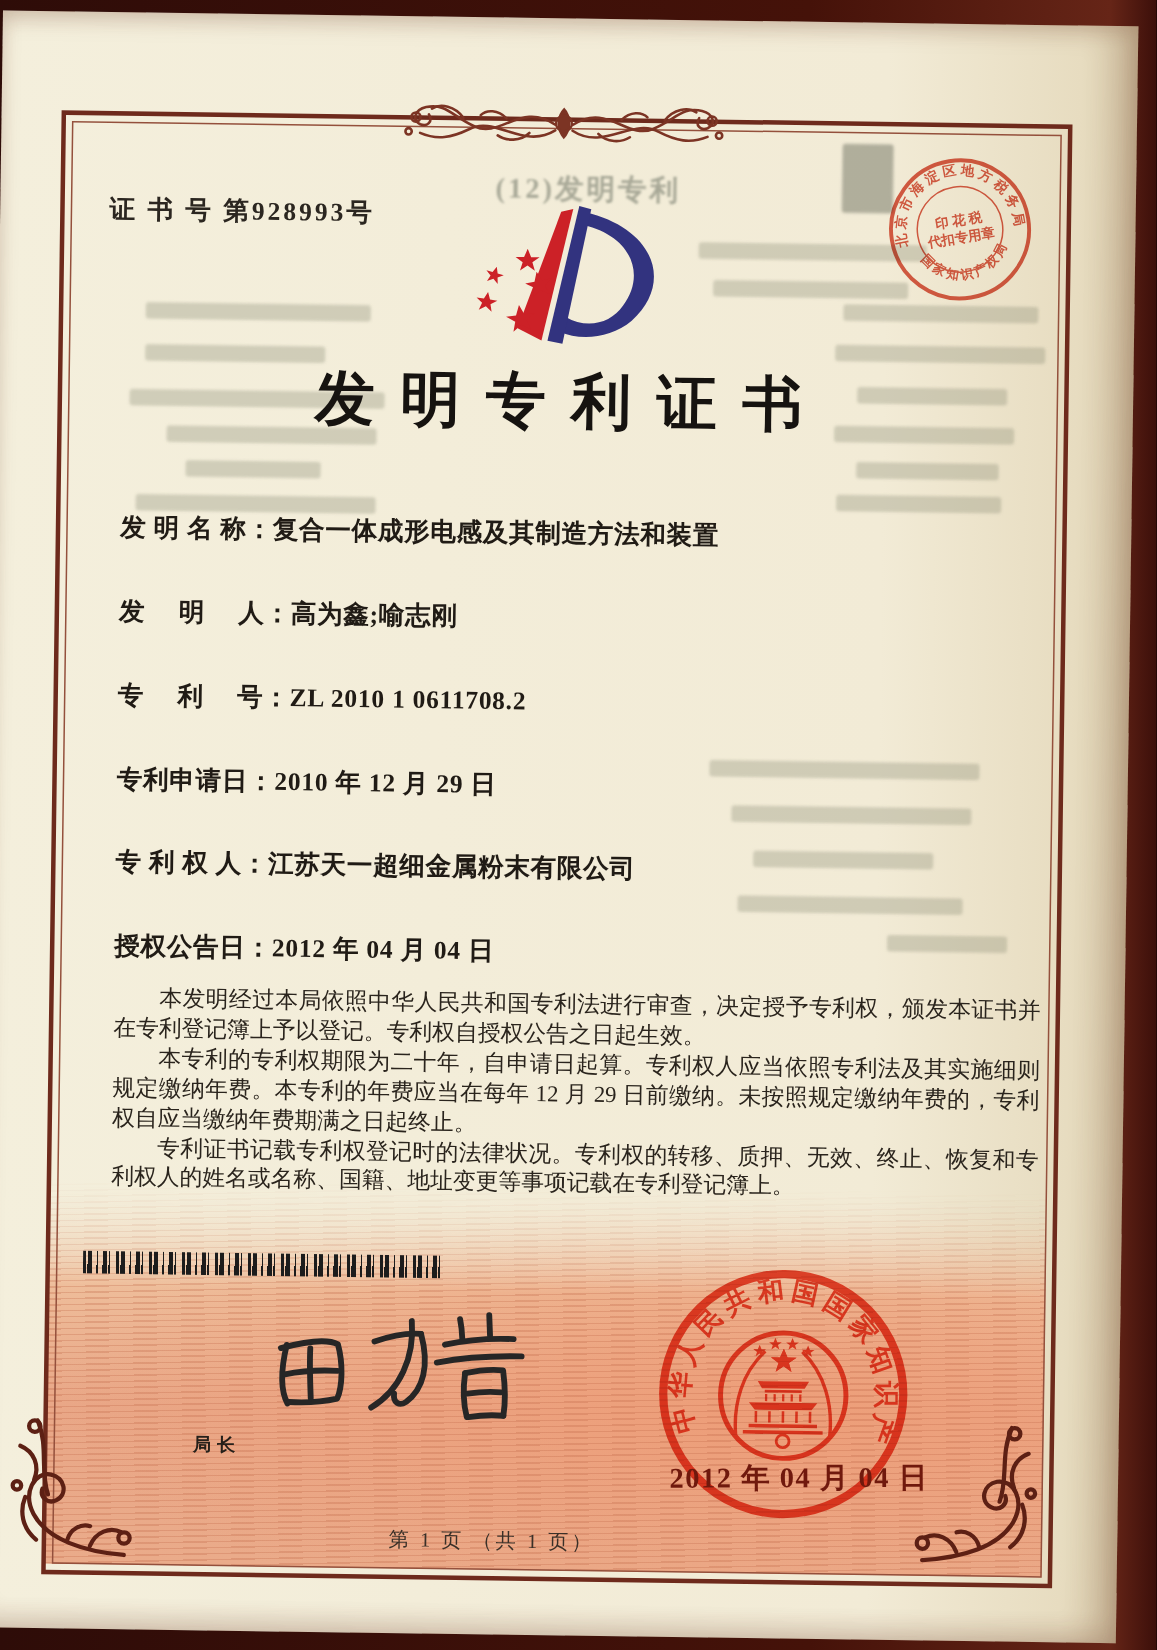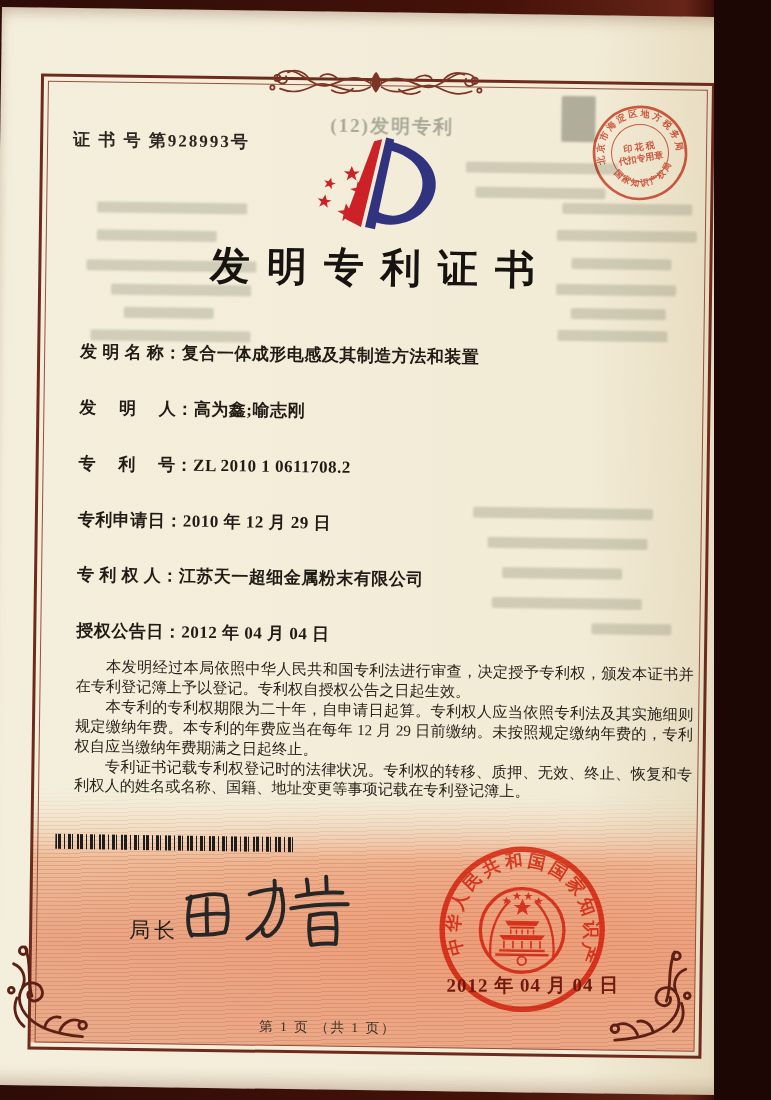--- a/index.html
+++ b/index.html
@@ -1,16 +1,16 @@
 <!DOCTYPE html>
 <html><head>
 <meta charset="utf-8">
 <style>
   html,body{margin:0;padding:0;background:#1d0705;}
-  #stage{position:relative;width:714px;height:1100px;overflow:hidden;
+  #stage{position:relative;width:771px;height:1100px;overflow:hidden;
     background:linear-gradient(90deg,#2e0c08 0%,#451209 70%,#662517 96%,#3c0f0a 100%);
     font-family:"Liberation Serif","DejaVu Serif",serif;}
   
   #sheet{position:absolute;left:2px;top:7px;width:757px;height:1078px;
     background:linear-gradient(90deg,#f4efdc 0%,#f2ebd6 78%,#e7dcc0 95%,#dbceae 100%);
     transform:rotate(0.8deg);transform-origin:top left;
     box-shadow:inset -14px 0 20px rgba(96,44,22,.22), inset 0 -8px 14px rgba(96,44,22,.12), inset 0 6px 10px rgba(96,44,22,.10);}
   
   #salmon{position:absolute;left:41px;top:778px;width:666px;height:257px;
     background:
@@ -27,21 +27,21 @@
   .abs{position:absolute;}
   #certno{left:73px;top:120px;font-size:17px;letter-spacing:2px;color:#2b2620;font-weight:600;}
   #title{left:40px;top:228px;width:668px;text-align:center;font-size:40px;font-weight:bold;
     color:#161310;letter-spacing:17px;text-indent:17px;}
   .row{left:83px;width:600px;font-size:17px;color:#201b15;font-weight:600;letter-spacing:.5px;}
   .row .lbl{display:inline-block;}
   #body{left:83px;top:648px;width:618px;font-size:15.2px;line-height:19.9px;
     color:#2a241d;font-weight:500;text-align:justify;}
   #body p{margin:0;text-indent:2em;}
   #footer{left:200px;top:1007px;width:280px;text-align:center;font-size:13.5px;color:#3a3028;letter-spacing:2px;}
-  #sigtitle{left:140px;top:907px;font-size:21px;color:#26201a;letter-spacing:4px;font-weight:400;}
+  #sigtitle{left:140px;top:946px;font-size:12px;color:#26201a;letter-spacing:4px;font-weight:700;}
   #date{left:458px;top:958px;font-size:19px;font-weight:bold;color:#70190d;letter-spacing:1px;transform:rotate(-1deg);}
   
   #barcode{left:65px;top:826px;width:241px;height:15px;
     background:repeating-linear-gradient(90deg,#1c1c1c 0 2px,transparent 2px 3px,#1c1c1c 3px 6px,transparent 6px 9px,#1c1c1c 9px 10px,transparent 10px 13px,#1c1c1c 13px 16px,transparent 16px 17px,#1c1c1c 17px 18px,transparent 18px 22px);}
   
   .bleed{position:absolute;height:11px;border-radius:2px;background:rgba(125,130,105,.30);filter:blur(1px);}
   .bleed.dark{background:rgba(95,100,85,.45);}
   #bleedhead{left:330px;top:101px;width:160px;font-size:19px;letter-spacing:2px;
     color:rgba(118,124,108,.60);filter:blur(.6px);font-weight:bold;}
   

